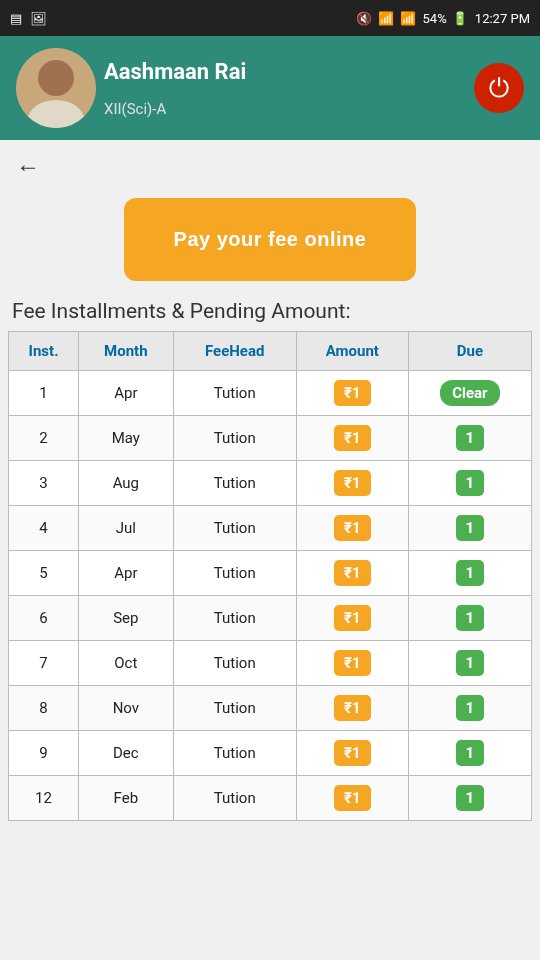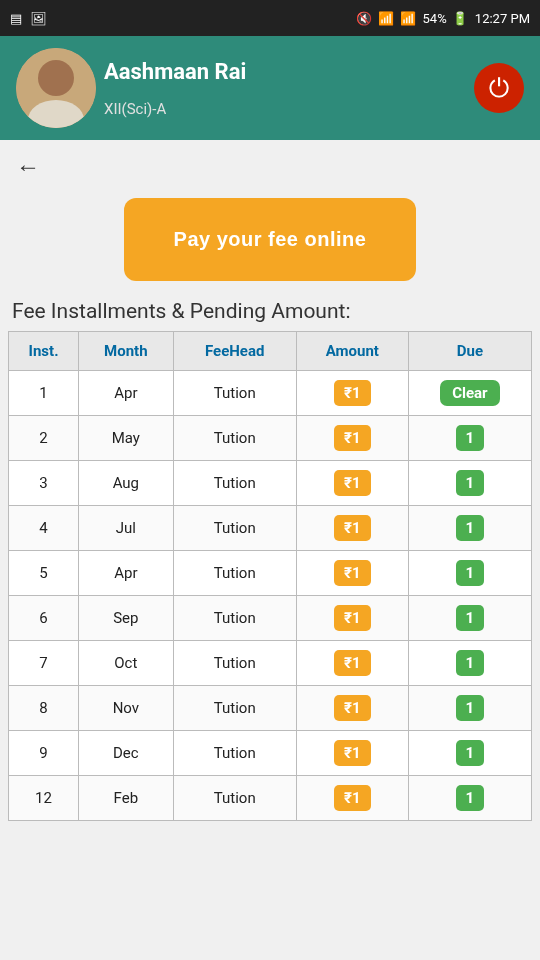--- a/index.html
+++ b/index.html
@@ -148,21 +148,21 @@
       color: #fff;
       border-radius: 5px;
       padding: 4px 10px;
       font-size: 15px;
       font-weight: bold;
       display: inline-block;
     }
     .due-clear {
       background: #4caf50;
       color: #fff;
-      border-radius: 7px;
+      border-radius: 12px;
       padding: 4px 12px;
       font-size: 15px;
       font-weight: bold;
       display: inline-block;
       cursor: pointer;
     }
     .due-num {
       background: #4caf50;
       color: #fff;
       border-radius: 5px;

